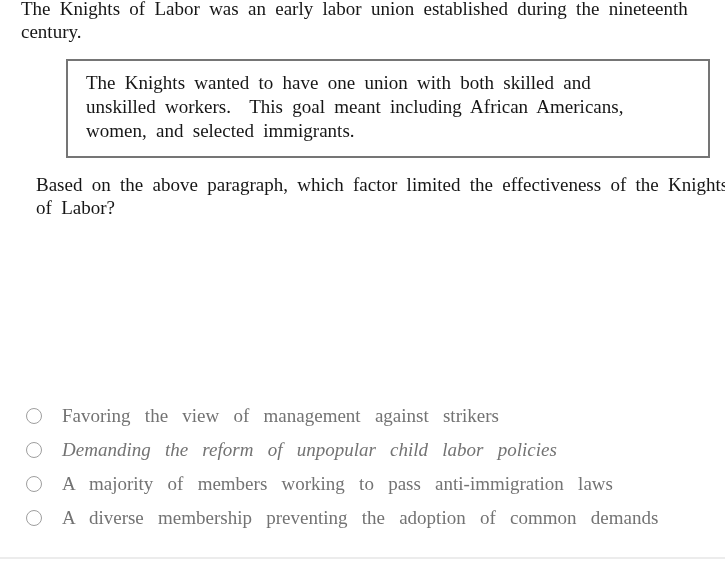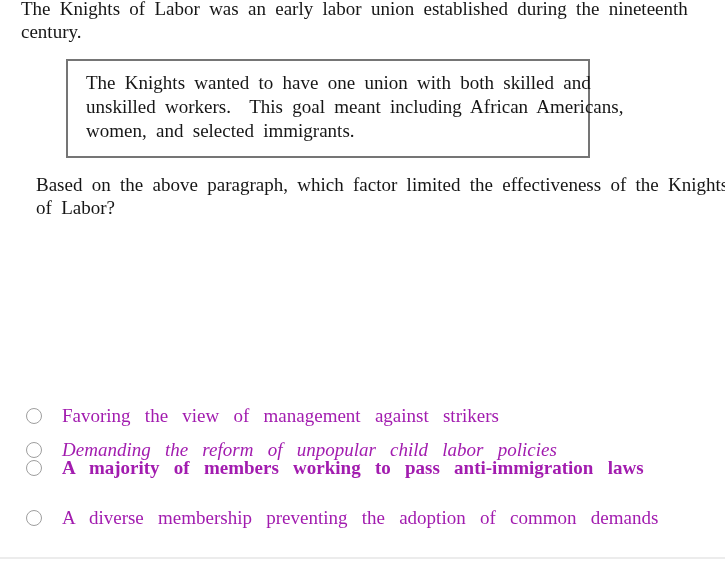--- a/index.html
+++ b/index.html
@@ -21,21 +21,21 @@
     color: #161616;
   }
   .intro {
     left: 21px;
     top: -3px;
   }
   .quote-box {
     position: absolute;
     left: 66px;
     top: 59px;
-    width: 524px;
+    width: 644px;
     height: 99px;
     border: 2px solid #757575;
     background: #ffffff;
   }
   .quote {
     position: absolute;
     left: 18px;
     top: 10px;
     line-height: 24px;
   }
@@ -52,37 +52,37 @@
   .option {
     position: absolute;
     left: 26px;
     height: 26px;
     display: flex;
     align-items: center;
     cursor: pointer;
   }
   .option:nth-child(1) { top: 403px; }
   .option:nth-child(2) { top: 437px; font-style: italic; }
-  .option:nth-child(3) { top: 455px; font-weight: bold; }
+  .option:nth-child(3) { top: 471px; }
   .option:nth-child(4) { top: 505px; }
   .radio {
     width: 16px;
     height: 16px;
     border: 1.5px solid #9e9e9e;
     border-radius: 50%;
     background: #ffffff;
     flex: 0 0 auto;
   }
   .option-label {
     margin-left: 20px;
     font-size: 19px;
     line-height: 26px;
     white-space: pre;
     word-spacing: 0.5em;
-    color: #a21caf;
+    color: #737373;
   }
   .divider {
     position: absolute;
     left: 0;
     top: 557px;
     width: 725px;
     height: 2px;
     background: #ececec;
   }
 </style>

